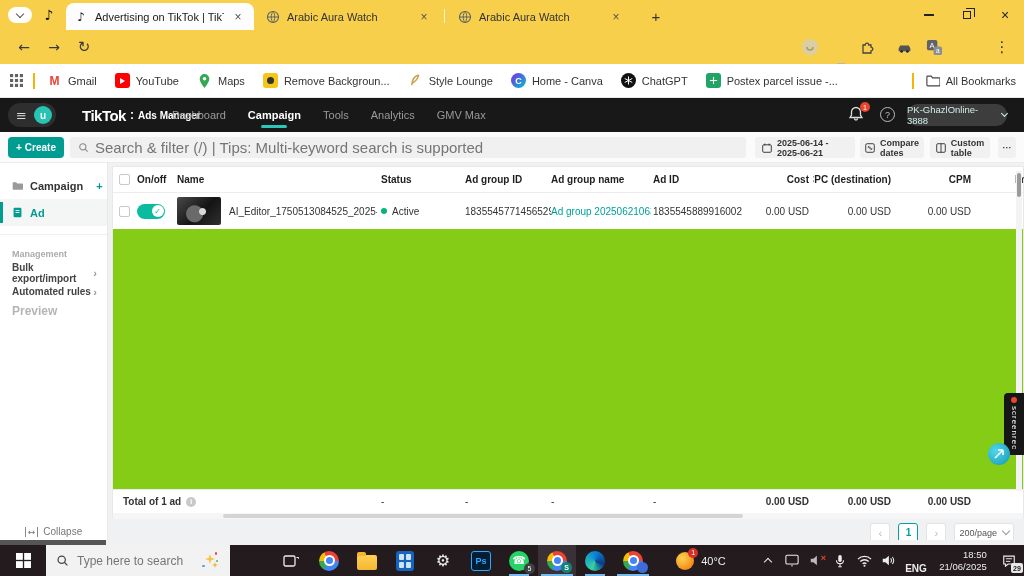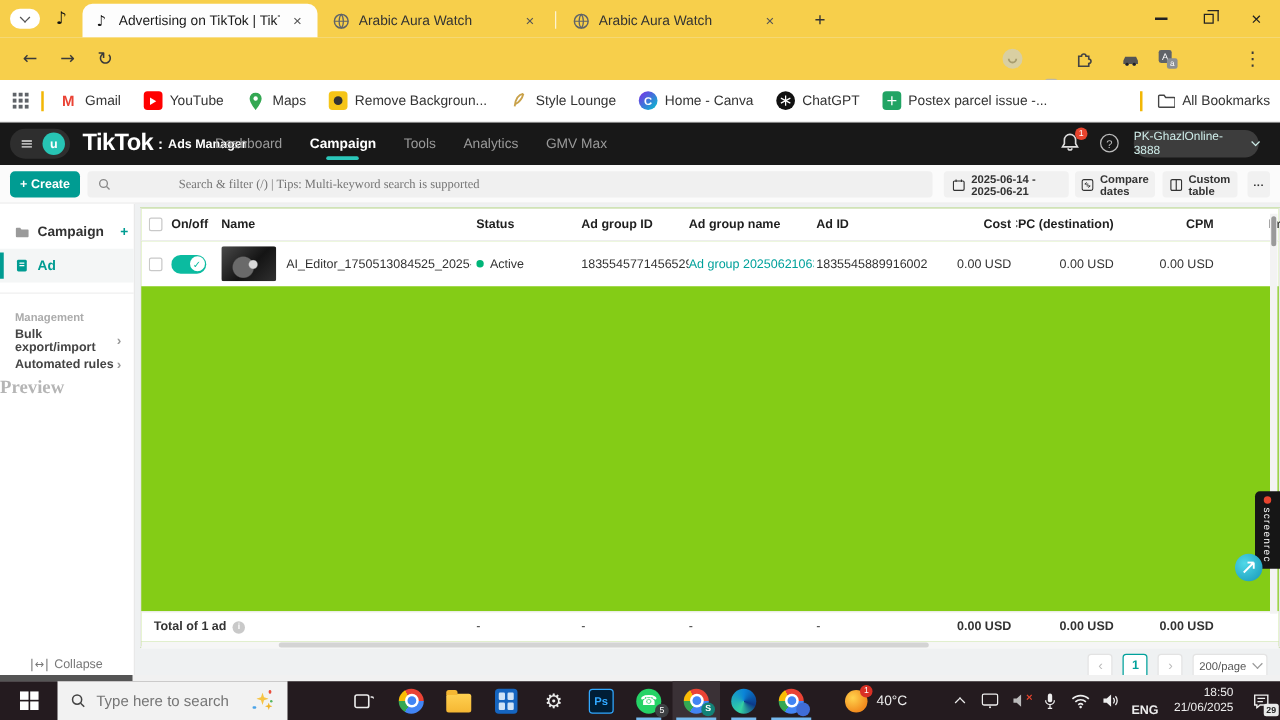--- a/index.html
+++ b/index.html
@@ -42,49 +42,49 @@
   .bm { display:flex; align-items:center; gap:6px; font-size:11px; color:#333; margin-right:18px; white-space:nowrap; }
   .bmico { width:15px; height:15px; display:inline-flex; align-items:center; justify-content:center; border-radius:3px; font-size:10px; font-weight:700; }
   .allbm { position:absolute; right:8px; display:flex; align-items:center; gap:6px; font-size:11px; color:#333;text-align:right; }
 
   
   .appheader { position:absolute; top:98px; left:0; width:1024px; height:34px; background:#181818; }
   .menu-pill { position:absolute; left:8px; top:5px; width:48px; height:24px; background:#2e2e2e; border-radius:12px; display:flex; align-items:center; padding:0 4px 0 8px; justify-content:space-between; }
   .menu-pill .bars { color:#ddd; font-size:13px; font-family:"DejaVu Sans", sans-serif; }
   .menu-pill .av { width:18px; height:18px; border-radius:50%; background:#27c4b4; color:#fff; font-size:10px; font-weight:700; display:flex; align-items:center; justify-content:center; }
   .brand { position:absolute; left:66px; top:0; height:34px; display:flex; align-items:center; gap:4px; color:#fff; }
-  .brand .logo { font-weight:800; font-size:19px; letter-spacing:-0.5px; }
+  .brand .logo { font-weight:800; font-size:15px; letter-spacing:-0.5px;margin-left:16px; }
   .brand .suf { font-size:10px; font-weight:700; }
   .appnav { position:absolute; left:172px; top:0; height:34px; display:flex; align-items:center; gap:22px; }
   .appnav .nv { font-size:11px; color:#9a9a9a; position:relative; padding:10px 0; }
   .appnav .nv.on { color:#fff; font-weight:700; }
   .appnav .nv.on:after { content:""; position:absolute; left:50%; transform:translateX(-50%); bottom:3px; width:26px; height:3px; border-radius:2px; background:#2BC7BA; }
   .bell { position:absolute; left:848px; top:8px; width:18px; height:18px; color:#ddd; }
   .bellbadge { position:absolute; right:-4px; top:-4px; min-width:10px; height:10px; background:#E8442E; border-radius:5px; color:#fff; font-size:7px; display:flex; align-items:center; justify-content:center; padding:0 2px; }
   .helpc { position:absolute; left:880px; top:9px; width:15px; height:15px; border:1.2px solid #bbb; border-radius:50%; color:#bbb; font-size:9px; display:flex; align-items:center; justify-content:center; }
   .acct { position:absolute; left:907px; top:6px; width:100px; height:22px; background:#3d3d3d; border-radius:11px; display:flex; align-items:center; justify-content:center; gap:5px; font-size:9.5px; color:#cfeeea; }
   .acct .chev { border-color:#cfeeea; width:5px; height:5px; }
 
   
   .adstoolbar { position:absolute; top:132px; left:0; width:1024px; height:31px; background:#FBFBFB; border-bottom:1px solid #ECECEC; }
   .createbtn { position:absolute; left:8px; top:5px; width:56px; height:21px; background:#009C92; color:#fff; border-radius:4px; font-size:10px; font-weight:700; display:flex; align-items:center; justify-content:center; gap:3px; }
   .searchwrap { position:absolute; left:70px; top:5px; width:676px; height:21px; background:#F0F0F0; border-radius:3px; display:flex; align-items:center; padding:0 8px; gap:6px; }
-  .searchwrap input { border:0; outline:0; background:transparent; font-size:10px; color:#555; width:100%; font-family:Liberation Serif, serif;margin-left:48px; }
+  .searchwrap input { border:0; outline:0; background:transparent; font-size:15px; color:#555; width:100%; font-family:Liberation Sans, sans-serif; }
   .tbtn { position:absolute; top:5px; height:21px; background:#F1F1F1; border-radius:3px; display:flex; align-items:center; justify-content:center; gap:5px; font-size:9px; font-weight:700; color:#333; padding:0 7px; }
 
   
   .sidebar { position:absolute; top:163px; left:0; width:108px; height:382px; background:#fff; border-right:1px solid #E9E9E9; }
   .sbitem { position:relative; height:27px; display:flex; align-items:center; gap:7px; padding-left:12px; font-size:11px; font-weight:700; color:#333; }
   .sbitem.active { background:#F4F6F6; color:#009C92; }
   .sbitem.active:before { content:""; position:absolute; left:0; top:3px; bottom:3px; width:3px; background:#009C92; }
   .sbdivider { margin:8px 0; height:1px; background:#EFEFEF; }
   .sblabel { padding:6px 0 4px 12px; font-size:9px; color:#ababab; font-weight:700; }
   .sbsub { height:19px; display:flex; align-items:center; padding-left:12px; padding-right:10px; font-size:10px; font-weight:700; color:#444; justify-content:space-between; }
   .sbsub .arr { color:#999; font-size:11px; }
-  .sbpreview { height:19px; display:flex; align-items:center; padding-left:0; font-size:15px; color:#b5b5b5; font-weight:700;font-family:Liberation Serif, serif; }
+  .sbpreview { height:19px; display:flex; align-items:center; padding-left:12px; font-size:12px; color:#b5b5b5; font-weight:700; }
   .collapse { position:absolute; bottom:8px; left:0; width:100%; display:flex; align-items:center; justify-content:center; gap:5px; font-size:10px; color:#777; }
   .collapse .lr { border-left:1.3px solid #888; border-right:1.3px solid #888; padding:0 2px; font-size:9px; line-height:10px; font-family:"DejaVu Sans", sans-serif; }
 
   
   .card { position:absolute; left:112px; top:166px; width:912px; height:352px; background:#84cc16; border:1px solid #E8E8E8; }
   .thead { position:absolute; top:0; left:0; width:100%; height:26px; border-bottom:1px solid #EDEDED; background:#fff; }
   .trow { position:absolute; top:26px; left:0; width:100%; height:36px; background:#fff; }
   .tfoot { position:absolute; top:322px; left:0; width:100%; height:24px; border-top:1px solid #EDEDED; background:#fff; }
   .col { position:absolute; top:0; height:100%; display:flex; align-items:center; overflow:hidden; white-space:nowrap; }
   .hcell { font-size:10px; font-weight:700; color:#1f1f1f; }

